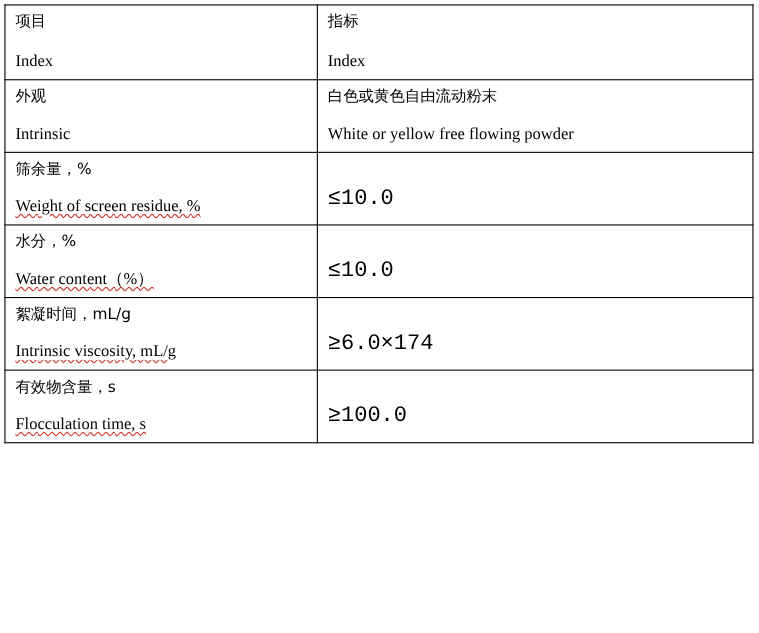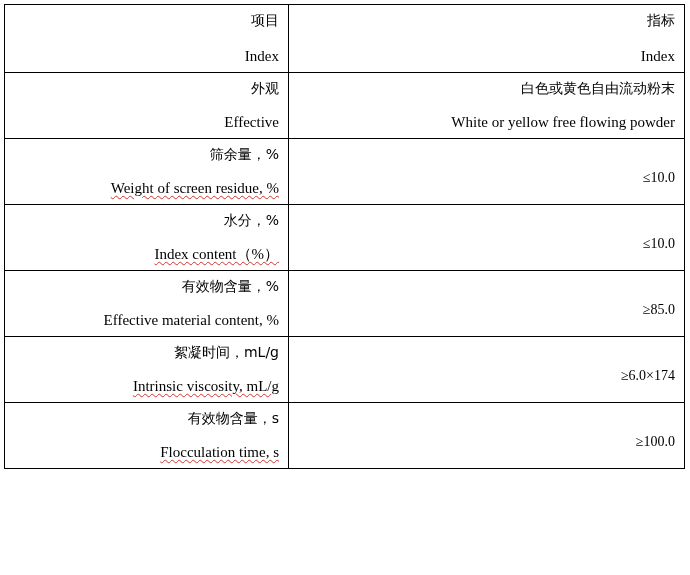--- a/index.html
+++ b/index.html
@@ -18,21 +18,20 @@
     position: relative;
     width: 690px;
     height: 575px;
     box-sizing: border-box;
   }
   table.spec {
     border-collapse: collapse;
     margin: 4px 0 0 4px;
     width: 680px;
     table-layout: fixed;
-    text-align: right;
   }
   table.spec col.c1 { width: 284px; }
   table.spec col.c2 { width: 396px; }
   table.spec td {
     border: 1px solid #000000;
     vertical-align: top;
     padding: 8px 9px 8px 9px;
     font-size: 14.5px;
     line-height: 1.0;
   }
@@ -50,22 +49,22 @@
     white-space: nowrap;
   }
   .squiggle {
     text-decoration: underline;
     text-decoration-style: wavy;
     text-decoration-color: #d0342c;
     text-decoration-thickness: 1px;
     text-underline-offset: 2px;
   }
   .val {
-    font-family: Liberation Serif, serif;
-    font-size: 14px;
+    font-family: Liberation Mono, monospace;
+    font-size: 20px;
     display: block;
     padding-top: 24px;
     white-space: nowrap;
   }
   .hdr-cell .cn { margin-bottom: 22px; }
   td.row-item { padding-top: 9px; }
 </style>
 </head>
 <body>
 
@@ -83,57 +82,48 @@
         </td>
         <td class="hdr-cell">
           <span class="cn">指标</span>
           <span class="en">Index</span>
         </td>
       </tr>
 
       <tr>
         <td class="row-item">
           <span class="cn">外观</span>
-          <span class="en">Effective</span>
+          <span class="en">Intrinsic</span>
         </td>
         <td>
           <span class="cn">白色或黄色自由流动粉末</span>
           <span class="en">White or yellow free flowing powder</span>
         </td>
       </tr>
 
       <tr>
         <td class="row-item">
           <span class="cn">筛余量，%</span>
           <span class="en squiggle">Weight of screen residue, %</span>
         </td>
         <td>
           <span class="val">≤10.0</span>
         </td>
       </tr>
 
       <tr>
         <td class="row-item">
           <span class="cn">水分，%</span>
-          <span class="en squiggle">Index content（%）</span>
+          <span class="en squiggle">Water content（%）</span>
         </td>
         <td>
           <span class="val">≤10.0</span>
         </td>
       </tr>
 
-      <tr>
-        <td class="row-item">
-          <span class="cn">有效物含量，%</span>
-          <span class="en">Effective material content, %</span>
-        </td>
-        <td>
-          <span class="val">≥85.0</span>
-        </td>
-      </tr>
 
       <tr>
         <td class="row-item">
           <span class="cn">絮凝时间，mL/g</span>
           <span class="en squiggle">Intrinsic viscosity, mL/g</span>
         </td>
         <td>
           <span class="val">≥6.0×174</span>
         </td>
       </tr>

